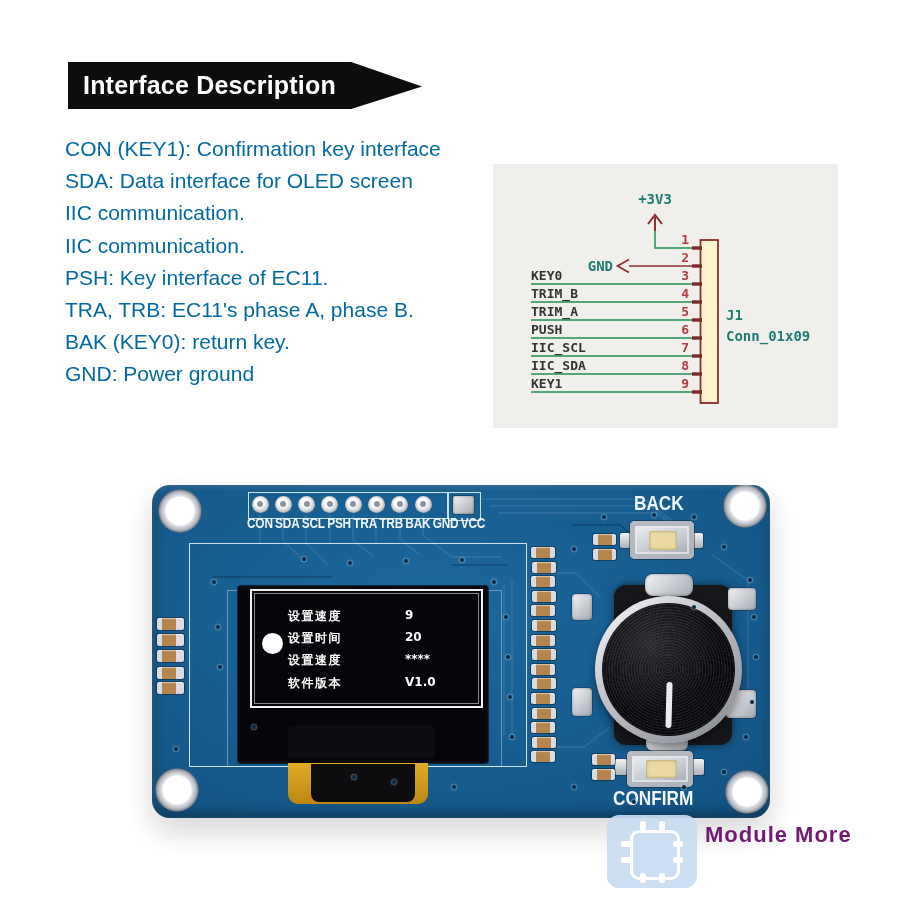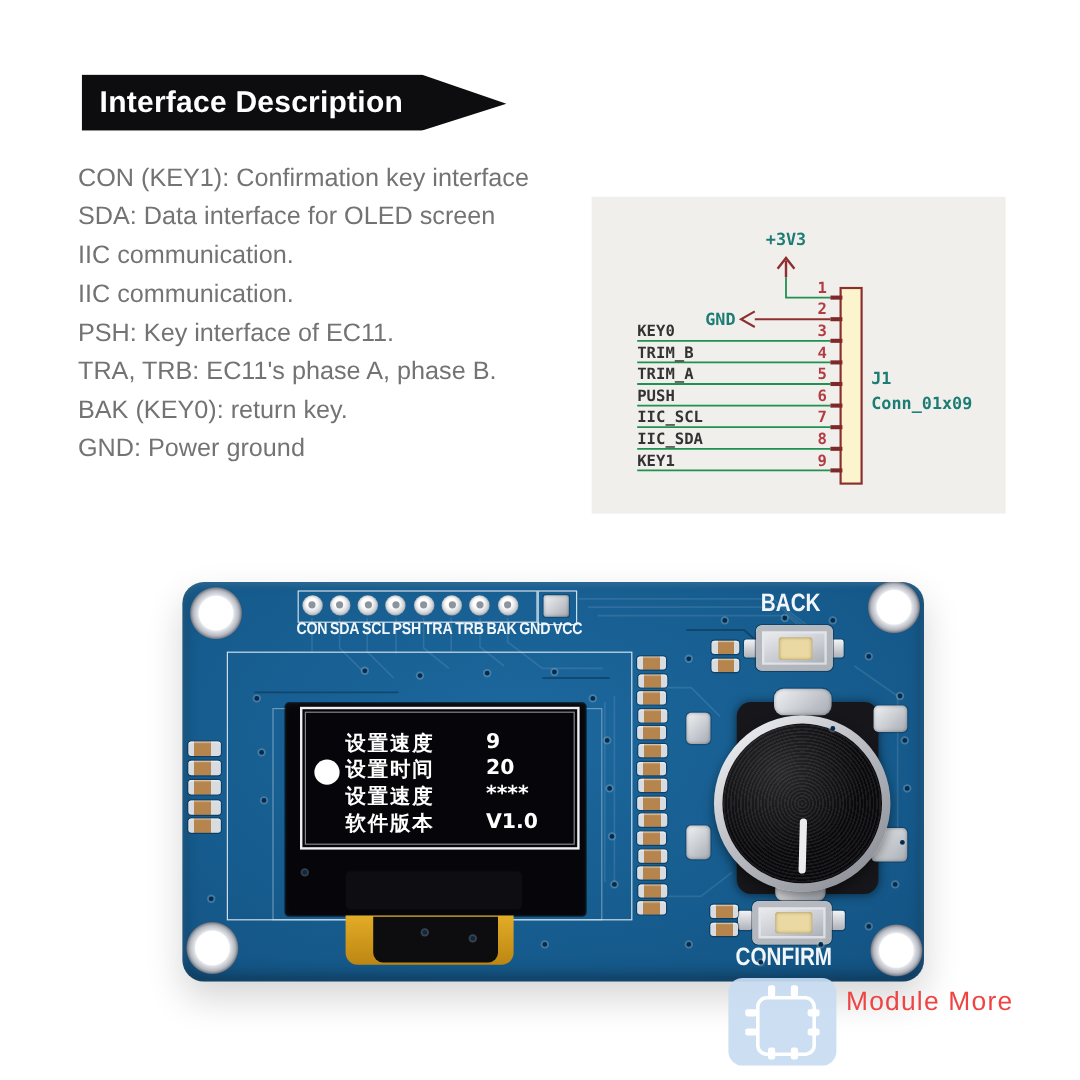--- a/index.html
+++ b/index.html
@@ -6,21 +6,21 @@
   #stage{position:relative;width:900px;height:900px;background:#ffffff;overflow:hidden;
          font-family:"Liberation Sans",sans-serif;}
   .abs{position:absolute;}
 
   
   #banner{left:68px;top:62px;width:354px;height:47px;background:#0d0d0f;
           clip-path:polygon(0 0,80% 0,100% 52%,80% 100%,0 100%);}
   #banner span{display:block;color:#fff;font-size:25px;font-weight:600;line-height:47px;padding-left:15px;letter-spacing:.2px;}
 
   
-  #desc{left:65px;top:133px;width:440px;color:#737373;font-size:21px;line-height:32.2px;font-weight:500;}
+  #desc{left:65px;top:133px;width:440px;color:#0369a1;font-size:21px;line-height:32.2px;font-weight:500;}
 
   
   #schem{left:493px;top:148px;width:345px;height:264px;background:#f0efeb;margin-top:16px;}
   #schem text{font-family:"DejaVu Sans Mono",monospace;font-weight:bold;}
 
   
   #board{left:152px;top:485px;width:618px;height:333px;border-radius:18px;overflow:hidden;
     background:radial-gradient(120% 130% at 45% 38%,#1c689e 0%,#15598a 48%,#104977 84%,#0c3e66 100%);
     box-shadow:inset 0 2px 6px rgba(255,255,255,.14), inset 0 -5px 12px rgba(0,0,0,.35), 0 14px 30px rgba(0,0,0,.16);}
   .mhole{position:absolute;width:44px;height:44px;border-radius:50%;
@@ -42,41 +42,41 @@
   .tactcap{position:absolute;background:#ead9a2;border-radius:2.5px;box-shadow:inset 0 0 3px rgba(90,60,10,.55);}
   .tactterm{position:absolute;background:linear-gradient(180deg,#f2f3f5,#aeb2ba);border-radius:2px;
     box-shadow:0 0 0 1px rgba(10,30,50,.35);}
   .ssrect{position:absolute;border:1.5px solid rgba(238,245,249,.85);}
 
   
   #glass{position:absolute;left:86px;top:101px;width:250px;height:177px;background:#06060a;border-radius:3px;
     box-shadow:0 0 0 1px rgba(0,0,0,.6), inset 0 2px 6px rgba(255,255,255,.05);}
   #oframe{position:absolute;left:12px;top:3px;width:229px;height:115px;border:2px solid #efefef;}
   #oframe .inner{position:absolute;left:2px;top:2px;right:2px;bottom:2px;border:1px solid rgba(240,240,240,.55);}
-  .orow{position:absolute;height:22px;color:#ffffff;font-weight:bold;font-size:17px;white-space:nowrap;}
+  .orow{position:absolute;height:22px;color:#ffffff;font-weight:bold;font-size:12px;white-space:nowrap;}
   .orow .lab{position:absolute;left:36px;letter-spacing:1.5px;font-family:"Liberation Sans",sans-serif;}
   .orow .val{position:absolute;left:153px;font-family:"DejaVu Sans",sans-serif;}
   #cursor{position:absolute;left:10px;top:42px;width:21px;height:21px;border-radius:50%;background:#ffffff;}
 
   
   #encbase{position:absolute;left:462px;top:100px;width:118px;height:160px;border-radius:12px;background:#17171b;
     box-shadow:0 0 8px rgba(0,0,0,.5);}
   #knob{position:absolute;left:443px;top:111px;width:147px;height:147px;border-radius:50%;
     background:linear-gradient(140deg,#fbfbfc 0%,#c2c4ca 40%,#84868e 100%);
     box-shadow:0 4px 10px rgba(0,0,0,.45);}
   #knobface{position:absolute;left:7px;top:7px;width:133px;height:133px;border-radius:50%;
     background:repeating-radial-gradient(circle at 50% 50%,#1b1b1f 0 1.3px,#0a0a0d 1.3px 2.8px);}
   #knobface::after{content:"";position:absolute;inset:0;border-radius:50%;
     background:radial-gradient(circle at 36% 30%,rgba(255,255,255,.13),rgba(255,255,255,0) 55%);}
   #pointer{position:absolute;left:71px;top:86px;width:5.5px;height:46px;border-radius:3px;background:#ececee;transform:rotate(1.5deg);}
 
   
   #wmbadge{left:607px;top:815px;width:90px;height:73px;border-radius:12px;background:rgba(199,220,241,.93);}
   .chipline{position:absolute;background:#ffffff;border-radius:2px;}
-  #wmtext{left:705px;top:822px;font-size:22px;color:#ef4444;letter-spacing:1px;font-weight:400;}
+  #wmtext{left:705px;top:822px;font-size:22px;color:#701a75;letter-spacing:1px;font-weight:700;}
 </style>
 </head>
 <body>
 
 <div id="stage">
 
   <div class="abs" id="banner">
     <span>Interface Description</span>
   </div>
 

